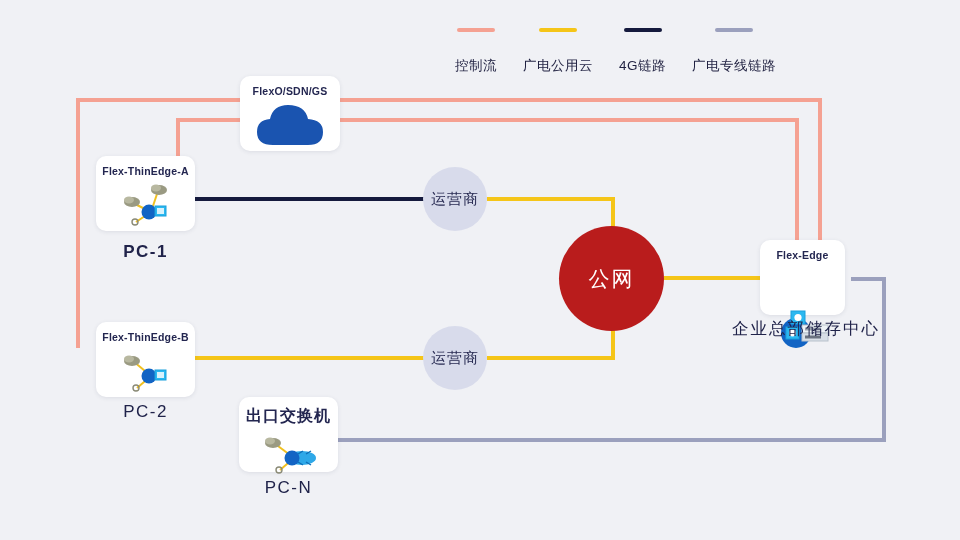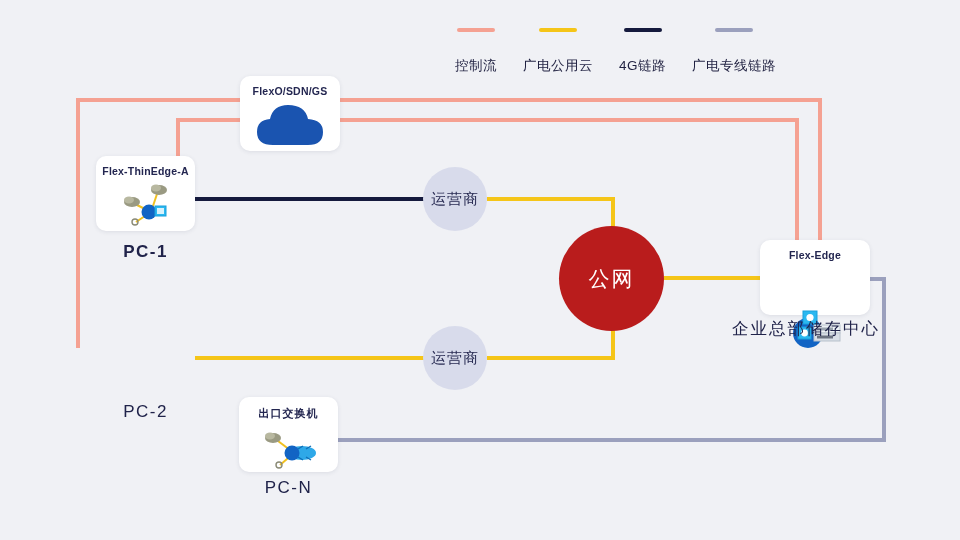--- a/index.html
+++ b/index.html
@@ -31,21 +31,21 @@
     position:absolute;background:#ffffff;border-radius:10px;
     box-shadow:0 1px 4px rgba(40,45,80,.10);
     display:flex;flex-direction:column;align-items:center;
     justify-content:flex-start;
     z-index:3;
   }
   .card-title{
     font-size:10.5px;font-weight:bold;color:#232650;
     letter-spacing:.2px;white-space:nowrap;margin-top:9px;
   }
-  .card-title.cn{font-size:11px;letter-spacing:1px;}
+  .card-title.cn{font-size:16px;letter-spacing:1px;}
   .card-icon{flex:1;display:flex;align-items:center;justify-content:center;width:100%;}
   .node-label{
     position:absolute;z-index:4;
     font-size:17px;color:#20234a;letter-spacing:1.5px;
     white-space:nowrap;text-align:center;font-weight:500;
   }
   .node-label.cn{font-size:16.5px;letter-spacing:2px;}
 
   
   .circle{
@@ -127,40 +127,55 @@
         <ellipse cx="18" cy="21" rx="5" ry="3.4" fill="#b8b8a0"></ellipse>
         <circle cx="38" cy="33" r="7.5" fill="#1264c4"></circle>
         <rect x="44" y="27" width="11" height="10" fill="#2bb8f0" stroke="#1aa0dc" stroke-width="1"></rect>
         <rect x="46" y="29" width="7" height="6" fill="#d8f2fc"></rect>
         <circle cx="24" cy="43" r="3" fill="none" stroke="#8a8a76" stroke-width="1.4"></circle>
       </svg>
     </div>
   </div>
   <div class="node-label" style="left:96px;top:242px;width:99px;font-weight:bold;">PC-1</div>
 
+  <div class="card" style="left:96px;top:322px;width:99px;height:75px;">
+    <div class="card-title">Flex-ThinEdge-B</div>
+    <div class="card-icon">
+      <svg width="70" height="50" viewBox="0 0 70 50">
+        <line x1="22" y1="16" x2="40" y2="31" stroke="#f0c020" stroke-width="2"></line>
+        <line x1="40" y1="31" x2="26" y2="43" stroke="#f0c020" stroke-width="2"></line>
+        <ellipse cx="21" cy="16" rx="8" ry="5" fill="#9a9a82"></ellipse>
+        <ellipse cx="18" cy="14" rx="5" ry="3.4" fill="#b8b8a0"></ellipse>
+        <circle cx="38" cy="31" r="7.5" fill="#1264c4"></circle>
+        <rect x="44" y="25" width="11" height="10" fill="#2bb8f0" stroke="#1aa0dc" stroke-width="1"></rect>
+        <rect x="46" y="27" width="7" height="6" fill="#d8f2fc"></rect>
+        <circle cx="25" cy="43" r="3" fill="none" stroke="#8a8a76" stroke-width="1.4"></circle>
+      </svg>
+    </div>
+  </div>
   <div class="node-label" style="left:96px;top:402px;width:99px;">PC-2</div>
 
   <div class="card" style="left:239px;top:397px;width:99px;height:75px;">
     <div class="card-title cn">出口交换机</div>
     <div class="card-icon">
       <svg width="70" height="50" viewBox="0 0 70 50">
         <line x1="20" y1="16" x2="40" y2="31" stroke="#f0c020" stroke-width="2"></line>
         <line x1="40" y1="31" x2="26" y2="43" stroke="#f0c020" stroke-width="2"></line>
         <ellipse cx="19" cy="16" rx="8" ry="5" fill="#9a9a82"></ellipse>
         <ellipse cx="16" cy="14" rx="5" ry="3.4" fill="#b8b8a0"></ellipse>
         <ellipse cx="48" cy="31" rx="14" ry="7" fill="#2ea8e8"></ellipse>
         <path d="M44 27 l5 -3 M52 27 l5 -3 M44 35 l5 3 M52 35 l5 3" stroke="#0f6fb8" stroke-width="1.4" fill="none"></path>
         <circle cx="38" cy="31" r="7.5" fill="#1264c4"></circle>
         <circle cx="25" cy="43" r="3" fill="none" stroke="#8a8a76" stroke-width="1.4"></circle>
       </svg>
     </div>
   </div>
   <div class="node-label" style="left:239px;top:478px;width:99px;">PC-N</div>
 
-  <div class="card" style="left:760px;top:240px;width:110px;height:75px;gap:44px;">
+  <div class="card" style="left:760px;top:240px;width:85px;height:75px;gap:44px;">
     <div class="card-title">Flex-Edge</div>
     <div class="card-icon">
       <svg width="62" height="48" viewBox="0 0 62 48">
         <circle cx="24" cy="28" r="15" fill="#1264c4"></circle>
         <rect x="19" y="6" width="14" height="13" fill="#2bb8f0" stroke="#1aa0dc" stroke-width="1"></rect>
         <circle cx="26" cy="12.5" r="3.6" fill="#ffffff"></circle>
         <rect x="14" y="22" width="13" height="12" fill="#2bb8f0" stroke="#1aa0dc" stroke-width="1"></rect>
         <circle cx="20.5" cy="28" r="3.4" fill="#ffffff"></circle>
         <rect x="30" y="20" width="26" height="8" fill="#eef2f6" stroke="#b8c2cc" stroke-width="1"></rect>
         <rect x="30" y="28" width="26" height="8" fill="#d8dee6" stroke="#b8c2cc" stroke-width="1"></rect>

